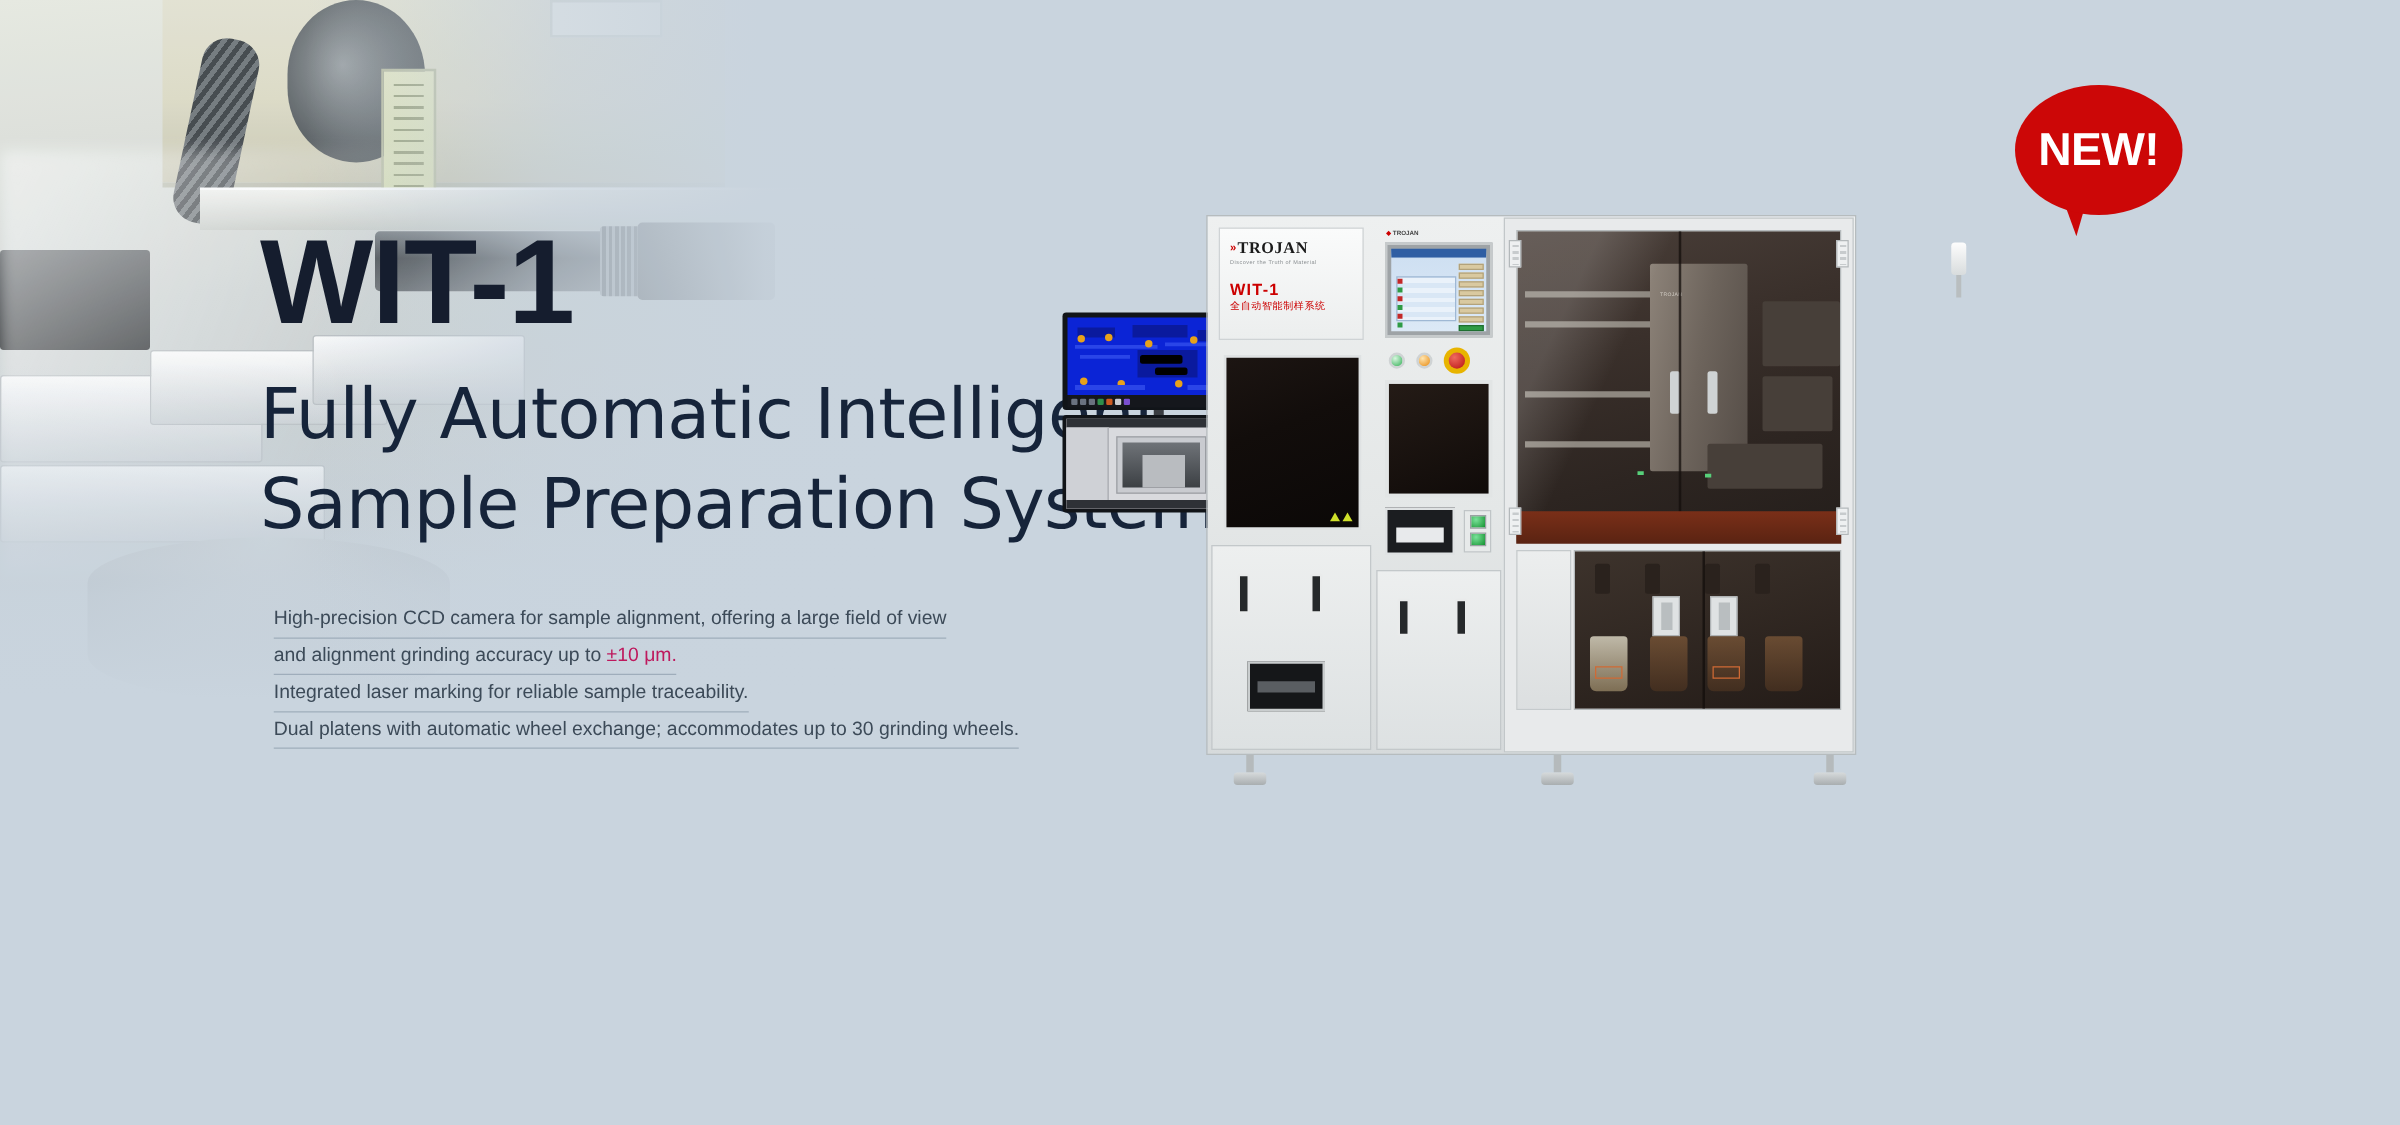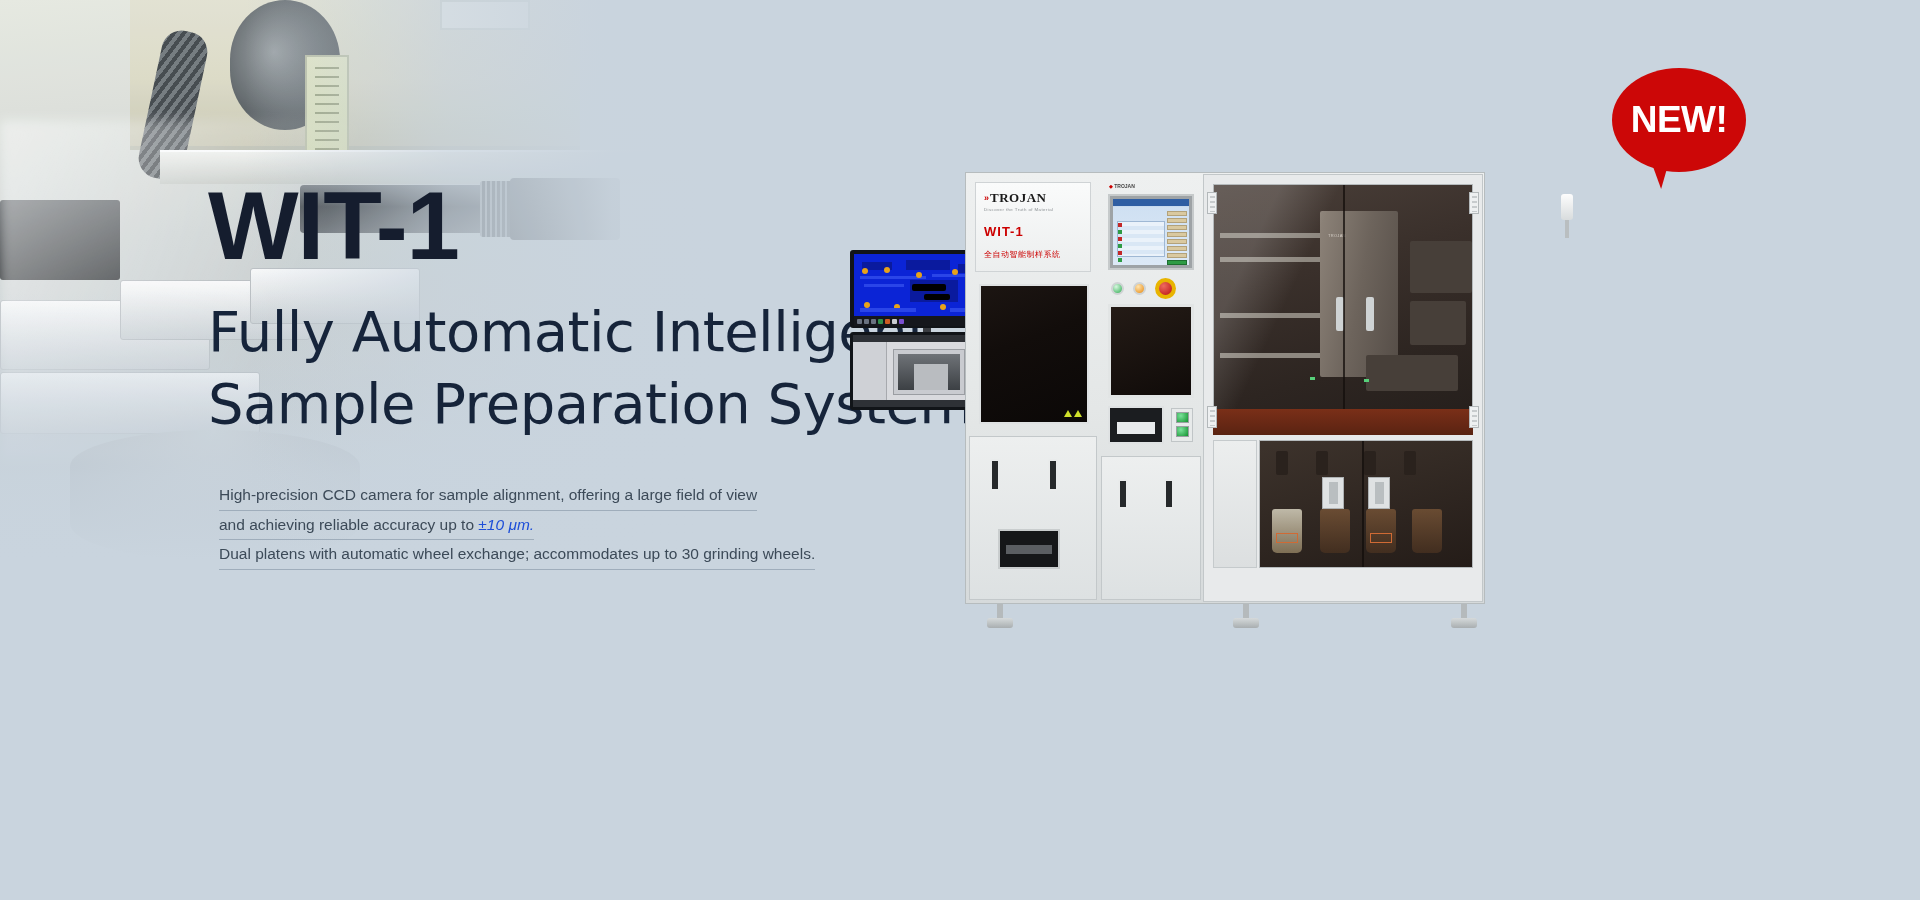--- a/index.html
+++ b/index.html
@@ -135,21 +135,21 @@
     font-size: 15.5px;
     color: #3c4a58;
     line-height: 1.0;
     padding: 6px 0 7px 0;
     border-bottom: 1px solid #9fadbb;
     display: inline-block;
     white-space: nowrap;
     margin-left: 11px;
   }
   .feature-row { display: block; }
-  .feature-line .hl { color: #1d4ed8; font-style: italic; }
+  .feature-line .hl { color: #be185d; }
 
   .cta {
     display: inline-block;
     margin-top: 32px;
     background: #cc0000;
     color: #ffffff;
     font-size: 21px;
     font-weight: 600;
     padding: 12px 26px 13px 26px;
     border: none;
@@ -230,21 +230,21 @@
     position:absolute; left:8px; top:8px; width:116px; height:90px;
     background: linear-gradient(180deg,#fafbfb,#eceeee);
     border:1px solid #cfd3d5;
     padding:7px 8px;
   }
   .brand-logo { display:flex; align-items:center; gap:3px; }
   .brand-logo .arrows { color:#cc0000; font-size:9px; letter-spacing:-2px; font-weight:900; }
   .brand-logo .nm { font-size:13px; font-weight:800; color:#1a1a1a; letter-spacing:.5px; font-family:"Liberation Serif", serif;}
   .brand-tag { font-size:4.4px; color:#8a8f92; letter-spacing:.4px; margin-top:1px; }
   .brand-model { margin-top:12px; font-size:13px; font-weight:800; color:#cc0000; letter-spacing:1px; }
-  .brand-cn { margin-top:10px; font-size:8px; color:#cc0000; letter-spacing:.5px; font-family:Liberation Sans, sans-serif;}
+  .brand-cn { margin-top:0; font-size:8px; color:#cc0000; letter-spacing:.5px; font-family:Liberation Sans, sans-serif;}
   .m1 .darkwin {
     position:absolute; left:12px; top:110px; width:110px; height:140px;
     background: linear-gradient(160deg,#1c1512 0%, #120d0b 40%, #0b0807 100%);
     border:2px solid #dfe2e3;
   }
   .m1 .darkwin .warn { position:absolute; right:5px; bottom:5px; display:flex; gap:2px;}
   .m1 .darkwin .warn i{
     width:0;height:0;border-left:4px solid transparent;border-right:4px solid transparent;
     border-bottom:7px solid #cfe02a; display:block;
   }
@@ -398,21 +398,24 @@
     <div class="headline">
       <span class="ln">Fully Automatic Intelligent</span>
       <span class="ln">Sample Preparation System</span>
     </div>
 
     <div class="features">
       <div class="feature-row">
         <span class="feature-line">High-precision CCD camera for sample alignment, offering a large field of view</span>
       </div>
       <div class="feature-row">
-        <span class="feature-line"><span>and achieving reliable accuracy up to </span><span class="hl">±10 μm.</span></span>
+        <span class="feature-line"><span>and alignment grinding accuracy up to </span><span class="hl">±10 μm.</span></span>
+      </div>
+      <div class="feature-row">
+        <span class="feature-line">Integrated laser marking for reliable sample traceability.</span>
       </div>
       <div class="feature-row">
         <span class="feature-line">Dual platens with automatic wheel exchange; accommodates up to 30 grinding wheels.</span>
       </div>
     </div>
 
   </div>
 
   <div class="new-badge">
     <div class="tail"></div>

